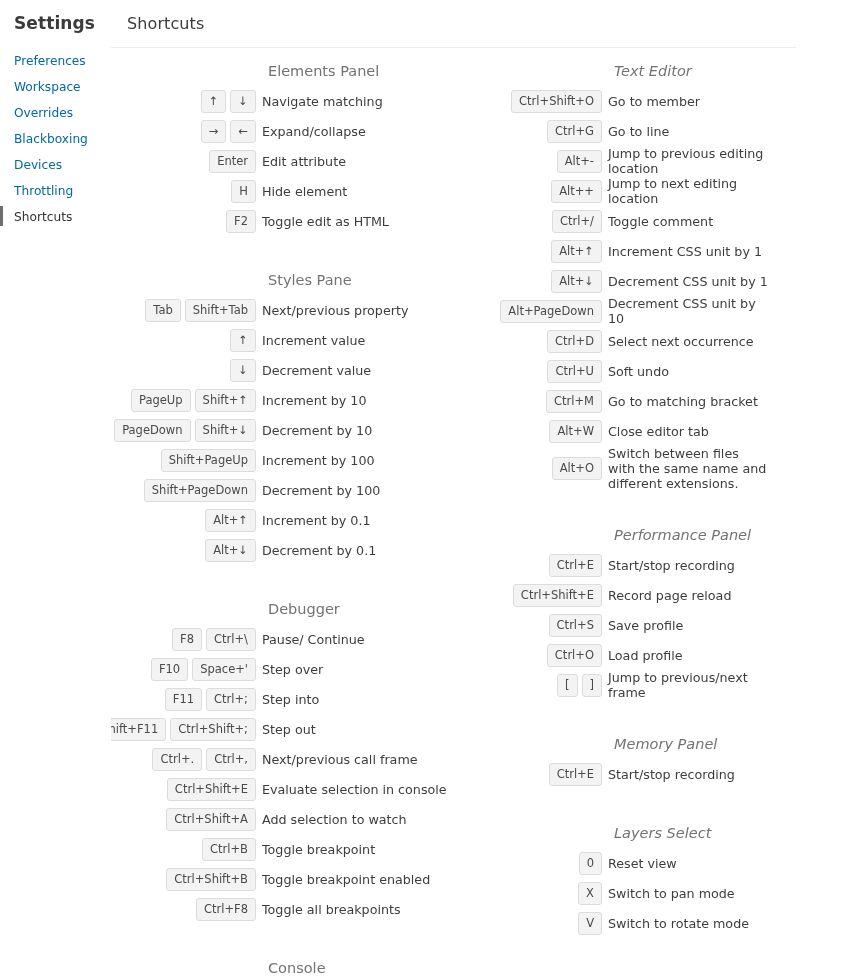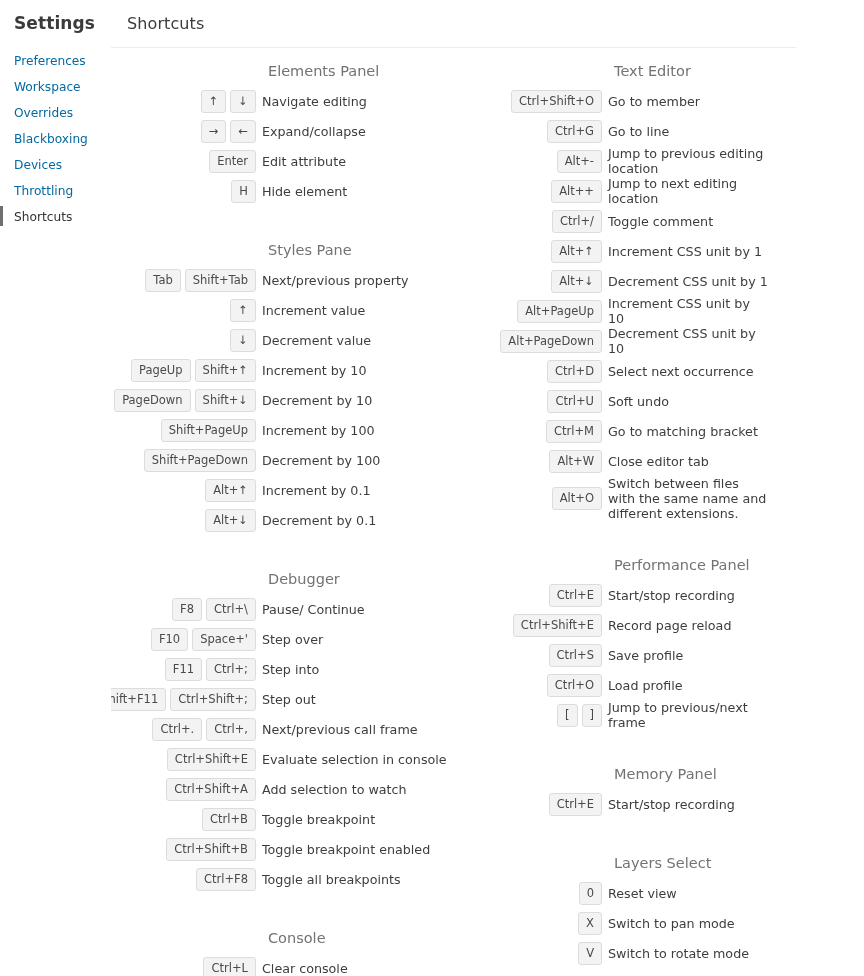--- a/index.html
+++ b/index.html
@@ -87,21 +87,21 @@
   .col-right { width: 360px; flex: 0 0 360px; }
 
   .section { }
   .section-title {
     font-size: 14.5px;
     color: #737373;
     line-height: 18px;
     margin: 0 0 6px 0;
     padding-left: 157px;
   }
-  .col-right .section-title { padding-left: 111px; }
+  .col-right .section-title { padding-left: 111px; font-style: italic; }
 
   .section + .section { margin-top: 35px; }
 
   
   .row {
     display: flex;
     align-items: center;
     min-height: 30px;
   }
   .row-keys {
@@ -164,41 +164,47 @@
 
     <div class="columns">
       <div class="col col-left">
           <div class="section">
             <div class="section-title">Elements Panel</div>
             <div class="row">
               <div class="row-keys">
                 <span class="key">↑</span>
                 <span class="key">↓</span>
               </div>
-              <div class="row-desc">Navigate editing</div>
+              <div class="row-desc">Navigate matching</div>
             </div>
             <div class="row">
               <div class="row-keys">
                 <span class="key">→</span>
                 <span class="key">←</span>
               </div>
               <div class="row-desc">Expand/collapse</div>
             </div>
             <div class="row">
               <div class="row-keys">
                 <span class="key">Enter</span>
               </div>
               <div class="row-desc">Edit attribute</div>
             </div>
             <div class="row">
               <div class="row-keys">
                 <span class="key">H</span>
               </div>
               <div class="row-desc">Hide element</div>
             </div>
+            <div class="row">
+              <div class="row-keys">
+                <span class="key">F2</span>
+              </div>
+              <div class="row-desc">Toggle edit as HTML</div>
+            </div>
           </div>
           <div class="section">
             <div class="section-title">Styles Pane</div>
             <div class="row">
               <div class="row-keys">
                 <span class="key">Tab</span>
                 <span class="key">Shift+Tab</span>
               </div>
               <div class="row-desc">Next/previous property</div>
             </div>
@@ -375,26 +381,20 @@
               <div class="row-keys">
                 <span class="key">Alt+↑</span>
               </div>
               <div class="row-desc">Increment CSS unit by 1</div>
             </div>
             <div class="row">
               <div class="row-keys">
                 <span class="key">Alt+↓</span>
               </div>
               <div class="row-desc">Decrement CSS unit by 1</div>
-            </div>
-            <div class="row">
-              <div class="row-keys">
-                <span class="key">Alt+PageUp</span>
-              </div>
-              <div class="row-desc">Increment CSS unit by 10</div>
             </div>
             <div class="row">
               <div class="row-keys">
                 <span class="key">Alt+PageDown</span>
               </div>
               <div class="row-desc">Decrement CSS unit by 10</div>
             </div>
             <div class="row">
               <div class="row-keys">
                 <span class="key">Ctrl+D</span>

